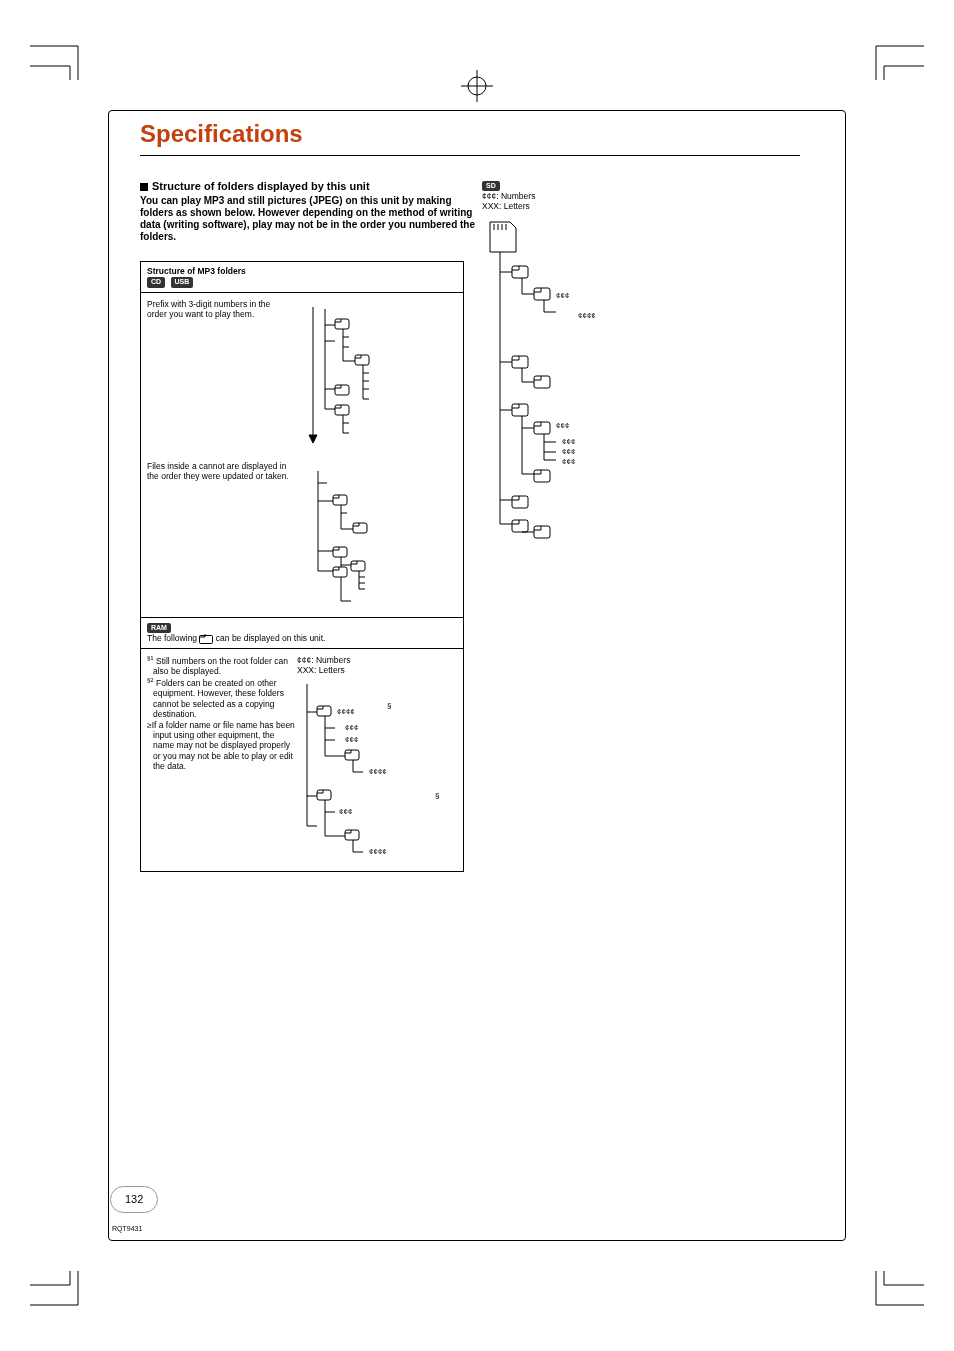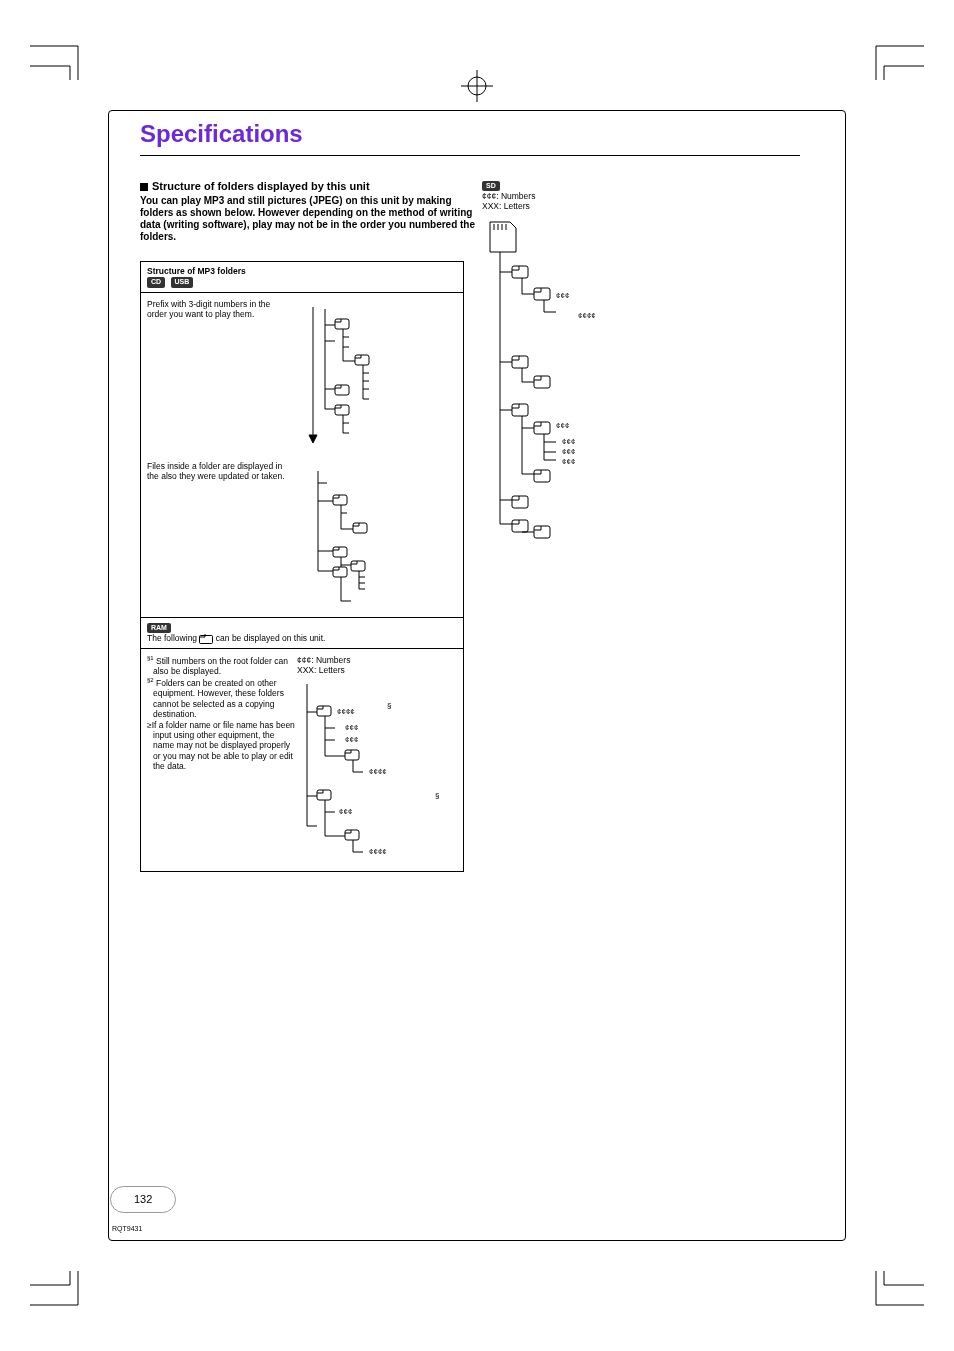--- a/index.html
+++ b/index.html
@@ -6,42 +6,42 @@
 .page{width:954px;height:1351px;position:relative;margin:0 auto;background:#fff}
 .crop{position:absolute}
 .crop.tl{top:36px;left:30px}
 .crop.tr{top:36px;right:30px}
 .crop.bl{bottom:36px;left:30px}
 .crop.br{bottom:36px;right:30px}
 .crop svg{display:block}
 .crop-top{position:absolute;top:66px;left:50%;transform:translateX(-50%)}
 .frame{position:absolute;top:110px;left:108px;right:108px;bottom:110px;border:1px solid #000;border-radius:4px}
 .content{position:absolute;top:120px;left:140px;width:660px}
-h1{font-size:24px;font-weight:bold;margin:0 0 2px 0;color:#6d28d9}
+h1{font-size:24px;font-weight:bold;margin:0 0 2px 0;color:#c2410c}
 .rule{border-top:1px solid #000;margin:6px 0 24px 0}
 h2{font-size:11px;font-weight:bold;margin:0 0 2px 0}
 .sq{display:inline-block;width:8px;height:8px;background:#000;margin-right:4px;vertical-align:middle}
 .intro{font-size:10px;font-weight:bold;margin-bottom:18px;width:340px}
 .cols{display:flex;align-items:flex-start}
 .col-l{width:324px}
 .col-r{width:230px;margin-left:18px}
 .box{border:1px solid #000;margin-top:4px}
 .box-head{border-bottom:1px solid #000;padding:4px 6px;font-weight:bold}
 .box-body{display:flex;padding:6px}
 .box-txt{width:142px;padding-right:4px}
 .box-img{flex:1;position:relative;height:150px}
 .box-ram{border-top:1px solid #000;padding:4px 6px}
 .ram-body{display:flex;padding:6px}
 .ram-txt{width:150px}
 .ram-img{flex:1;position:relative;height:210px}
 .badge{display:inline-block;background:#333;color:#fff;font-size:7px;padding:1px 4px;border-radius:2px;margin-right:3px;font-weight:bold}
 .folder-icon{width:14px;height:11px;display:inline-block;vertical-align:middle}
 .sd-img{position:relative;height:330px}
 .pgnum{position:absolute;bottom:138px;left:110px}
-.pgnum-circle{border:1px solid #999;border-radius:18px;padding:6px 23px;font-size:11px;display:inline-block}
+.pgnum-circle{border:1px solid #999;border-radius:18px;padding:6px 14px;font-size:11px;display:inline-block}
 .docid{position:absolute;bottom:118px;left:112px;font-size:7px}
 .sup{font-size:6px;vertical-align:super}
 .bullet{margin:0;padding:0}
 .bullet li{list-style:none;text-indent:-6px;padding-left:6px;margin-bottom:1px}
 </style>
 </head>
 <body>
 
 <div class="page">
 
@@ -112,21 +112,21 @@
                 <g transform="translate(42,106)">
                     <rect width="14" height="10" rx="2" fill="#fff" stroke="#000"></rect>
                     <path d="M0 3 H6 V0" stroke="#000" fill="none"></path>
                   </g>
                 <path d="M50 116 V134 M50 124 H56 M50 134 H56" stroke="#000" fill="none"></path>
               </svg>
             </div>
           </div>
 
           <div class="box-body">
-            <div class="box-txt">Files inside a folder are displayed in the also they were updated or taken.</div>
+            <div class="box-txt">Files inside a cannot are displayed in the order they were updated or taken.</div>
             <div class="box-img">
               <svg width="140" height="150">
                 <path d="M25 10 V110 M25 22 H34 M25 40 H40 M25 90 H40 M25 110 H40" stroke="#000" fill="none"></path>
                 <g transform="translate(40,34)">
                     <rect width="14" height="10" rx="2" fill="#fff" stroke="#000"></rect>
                     <path d="M0 3 H6 V0" stroke="#000" fill="none"></path>
                   </g>
                 <path d="M48 44 V68 M48 52 H54 M48 68 H60" stroke="#000" fill="none"></path>
                 <g transform="translate(60,62)">
                     <rect width="14" height="10" rx="2" fill="#fff" stroke="#000"></rect>

